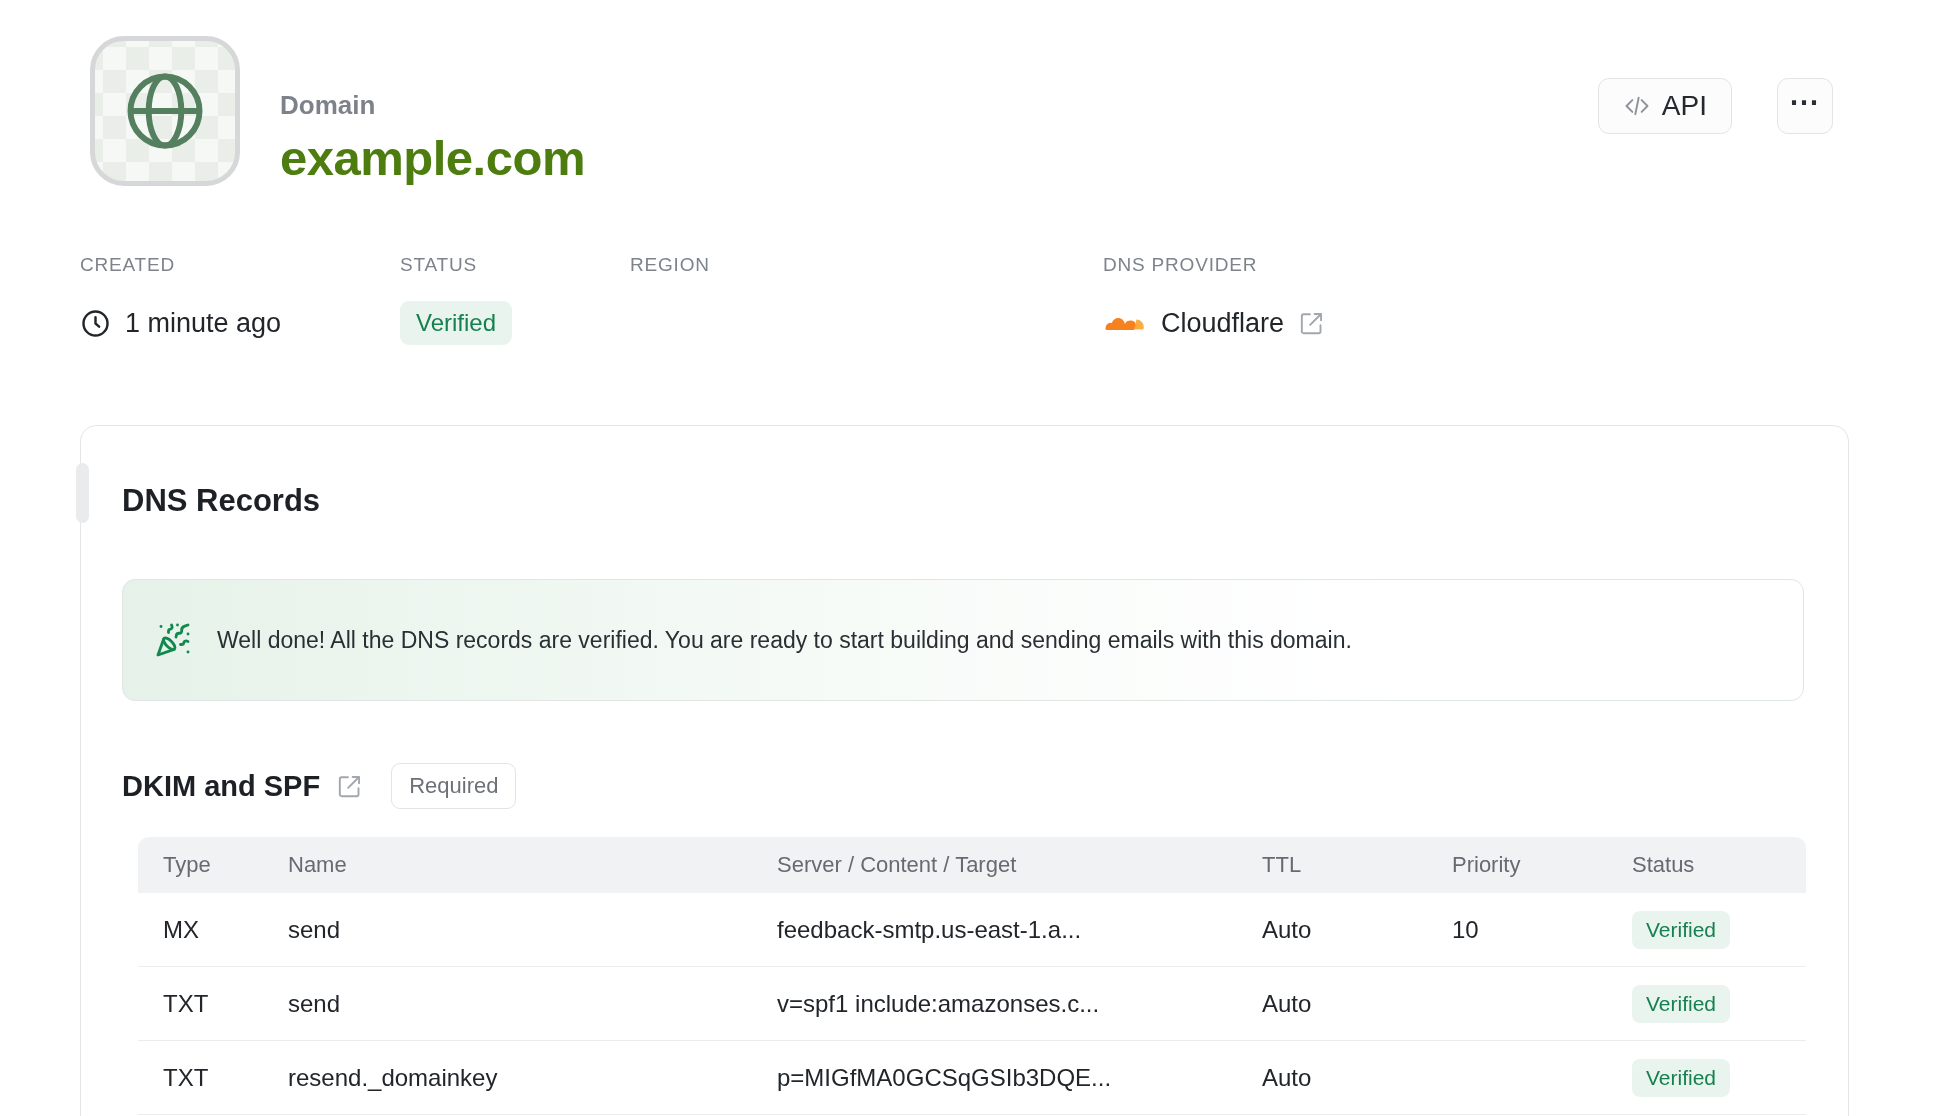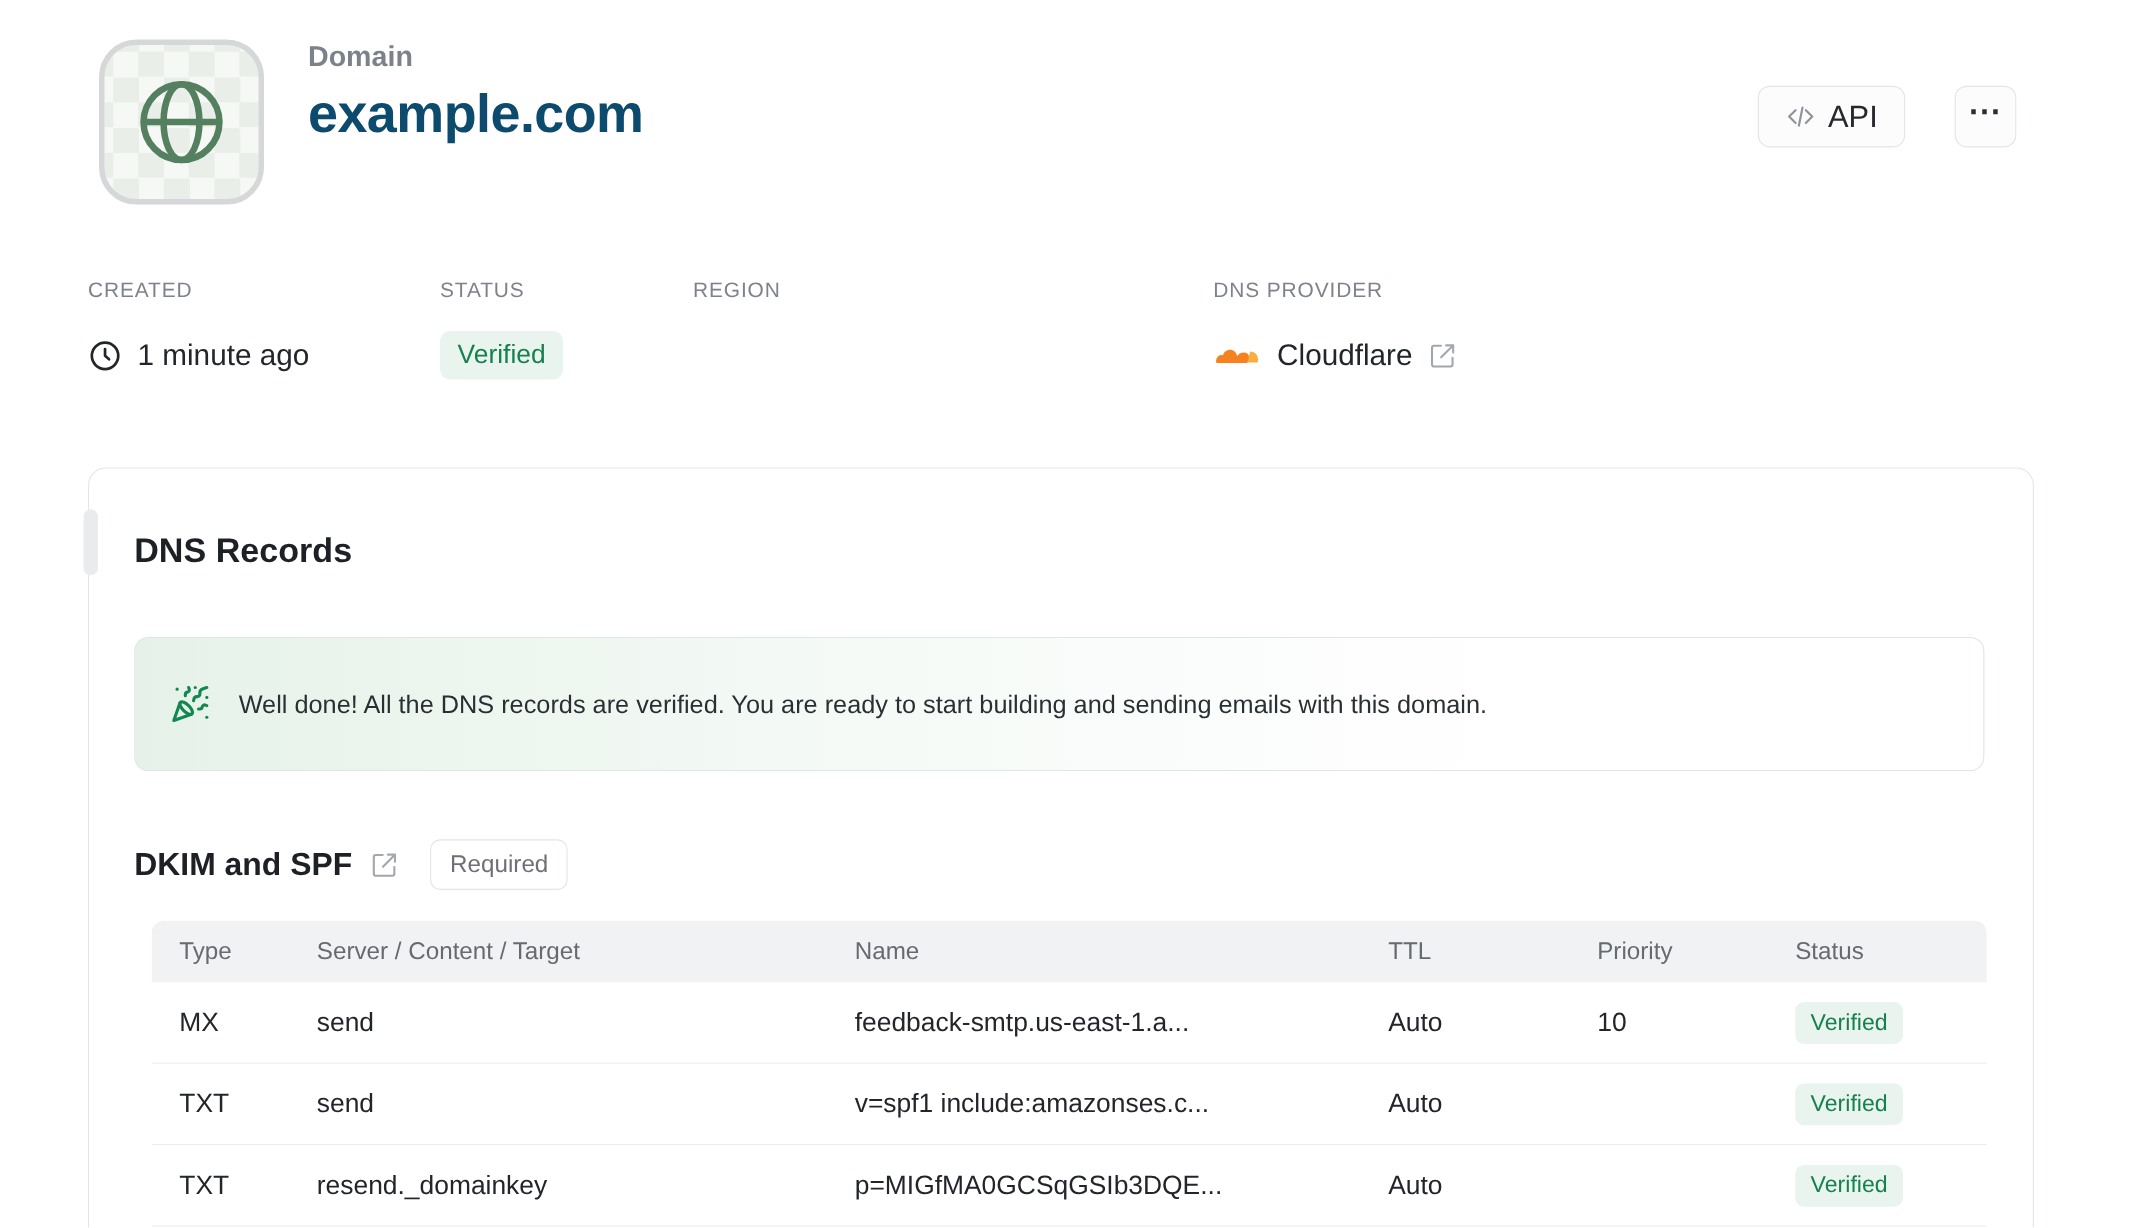--- a/index.html
+++ b/index.html
@@ -3,31 +3,31 @@
 <meta charset="utf-8">
 <style>
   * { margin:0; padding:0; box-sizing:border-box; }
   html,body { background:#ffffff; }
   body {
     width:1944px; height:1116px; position:relative; overflow:hidden;
     font-family:"Liberation Sans", sans-serif; color:#1d2126;
   }
 
   
-  .header-row { position:absolute; left:78px; top:36px; display:flex; align-items:flex-start;padding-left:12px; }
+  .header-row { position:absolute; left:78px; top:36px; display:flex; align-items:flex-end;padding-left:12px; }
   .tile {
     width:150px; height:150px; border:5px solid #d5d7d9; border-radius:34px;
     background-color:#f5f8f5;
     background-image:conic-gradient(#e9eee9 0 25%, transparent 25% 50%, #e9eee9 50% 75%, transparent 75%);
     background-size:46px 46px; background-position:8px 6px;
     display:flex; align-items:center; justify-content:center;
   }
   .title-block { margin-left:40px; }
   .kicker { font-size:26px; font-weight:700; color:#7d828a; margin-bottom:9px; }
-  .page-title { font-size:49px; font-weight:800; color:#0c4a6e; letter-spacing:-0.5px; }
+  .page-title { font-size:49px; font-weight:800; color:#4d7c0f; letter-spacing:-0.5px; }
 
   .header-actions { position:absolute; top:78px; right:111px; display:flex; gap:45px; }
   .btn {
     height:56px; display:flex; align-items:center; justify-content:center; gap:11px;
     background:#fcfcfd; border:1px solid #e2e4e7; border-radius:11px;
     font-size:28px; color:#25292e; cursor:pointer;
   }
   .api-btn { padding:0 24px; }
   .more-btn { width:56px; font-size:30px; letter-spacing:2px; color:#2a2e33; font-weight:700; padding-bottom:10px; }
 
@@ -200,22 +200,22 @@
           <path d="M14.8 3.5h5.7v5.7"></path>
             <path d="M10.8 13.2 20.2 3.8"></path>
         </svg>
       </span>
       <span class="badge-outline">Required</span>
     </div>
 
     <div class="dns-table">
       <div class="thead">
         <div>Type</div>
+        <div>Name</div>
         <div>Server / Content / Target</div>
-        <div>Name</div>
         <div>TTL</div>
         <div>Priority</div>
         <div>Status</div>
       </div>
 
       <div class="trow">
         <div>MX</div>
         <div>send</div>
         <div>feedback-smtp.us-east-1.a...</div>
         <div>Auto</div>

